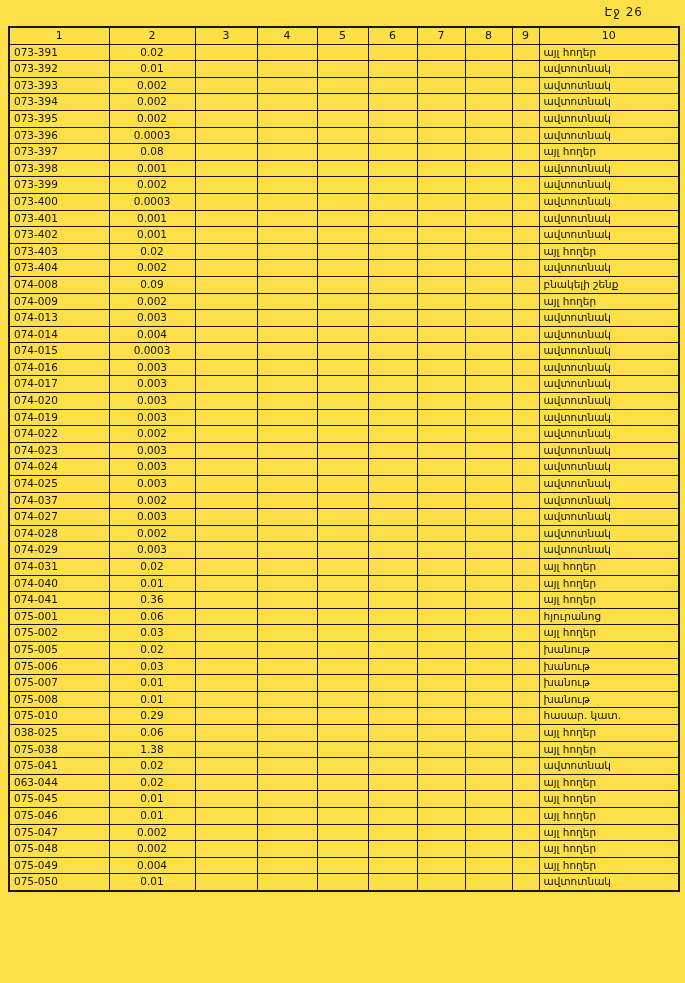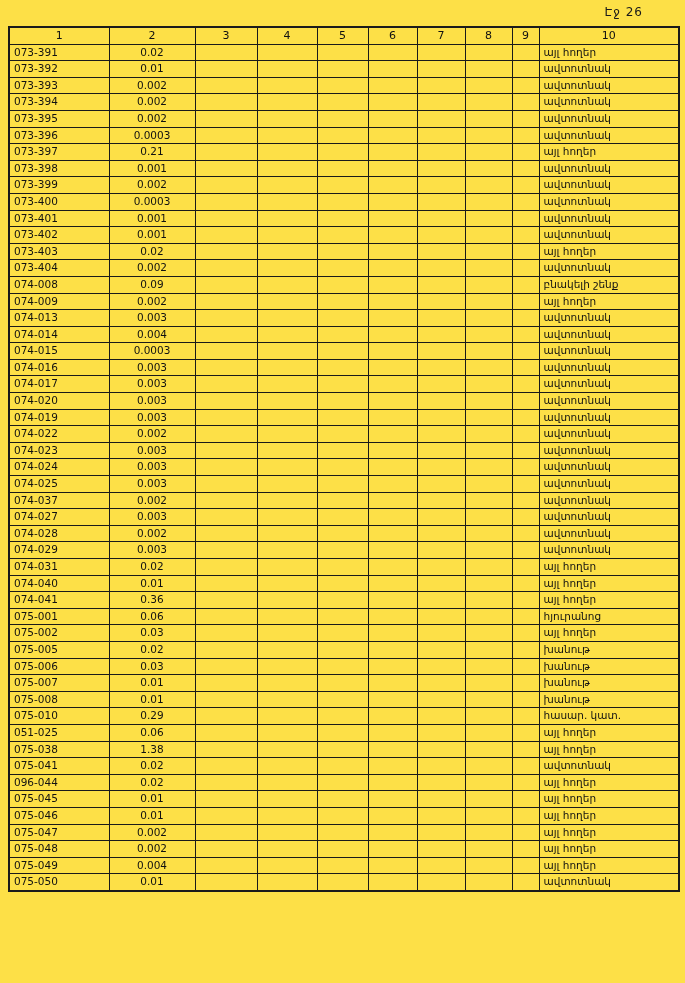--- a/index.html
+++ b/index.html
@@ -169,21 +169,21 @@
           <td class="empty"></td>
           <td class="empty"></td>
           <td class="empty"></td>
           <td class="empty"></td>
           <td class="empty"></td>
           <td class="empty"></td>
           <td class="label">ավտոտնակ</td>
         </tr>
         <tr>
           <td class="code">073-397</td>
-          <td class="val">0.21</td>
+          <td class="val">0.08</td>
           <td class="empty"></td>
           <td class="empty"></td>
           <td class="empty"></td>
           <td class="empty"></td>
           <td class="empty"></td>
           <td class="empty"></td>
           <td class="empty"></td>
           <td class="label">այլ հողեր</td>
         </tr>
         <tr>
@@ -588,21 +588,21 @@
           <td class="empty"></td>
           <td class="empty"></td>
           <td class="empty"></td>
           <td class="empty"></td>
           <td class="empty"></td>
           <td class="empty"></td>
           <td class="empty"></td>
           <td class="label">հասար. կատ.</td>
         </tr>
         <tr>
-          <td class="code">051-025</td>
+          <td class="code">038-025</td>
           <td class="val">0.06</td>
           <td class="empty"></td>
           <td class="empty"></td>
           <td class="empty"></td>
           <td class="empty"></td>
           <td class="empty"></td>
           <td class="empty"></td>
           <td class="empty"></td>
           <td class="label">այլ հողեր</td>
         </tr>
@@ -624,21 +624,21 @@
           <td class="empty"></td>
           <td class="empty"></td>
           <td class="empty"></td>
           <td class="empty"></td>
           <td class="empty"></td>
           <td class="empty"></td>
           <td class="empty"></td>
           <td class="label">ավտոտնակ</td>
         </tr>
         <tr>
-          <td class="code">096-044</td>
+          <td class="code">063-044</td>
           <td class="val">0.02</td>
           <td class="empty"></td>
           <td class="empty"></td>
           <td class="empty"></td>
           <td class="empty"></td>
           <td class="empty"></td>
           <td class="empty"></td>
           <td class="empty"></td>
           <td class="label">այլ հողեր</td>
         </tr>

